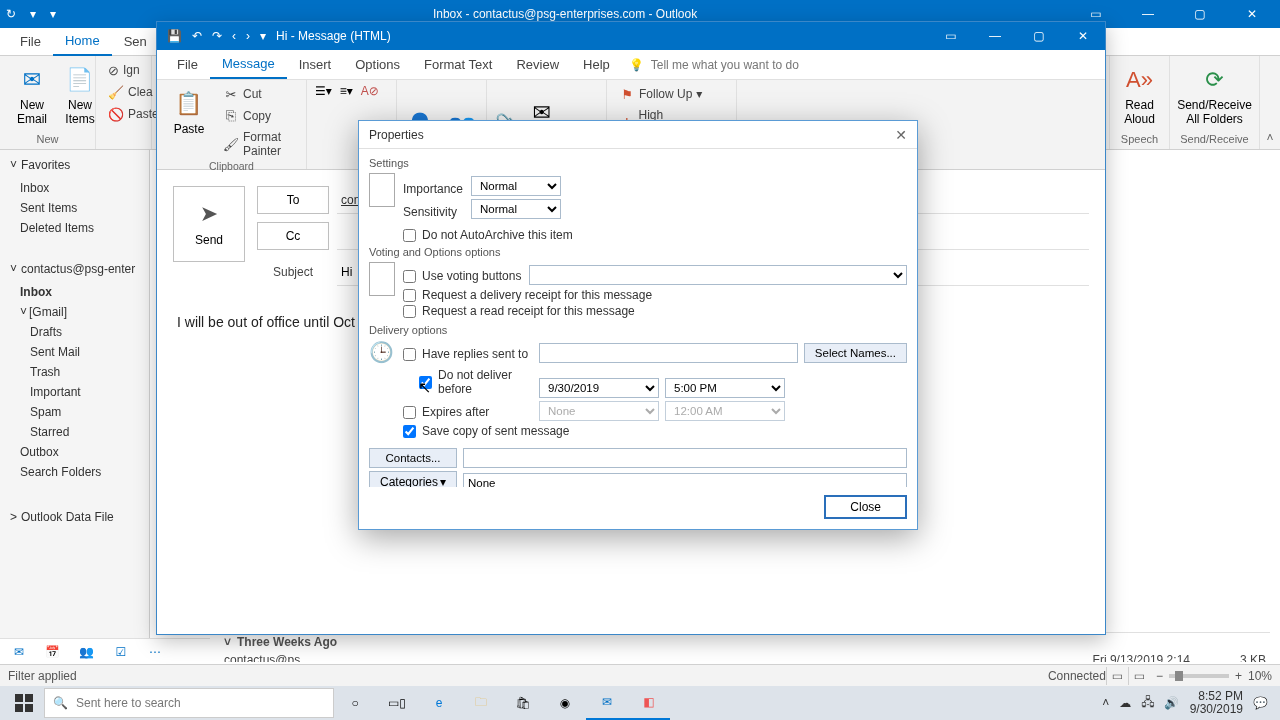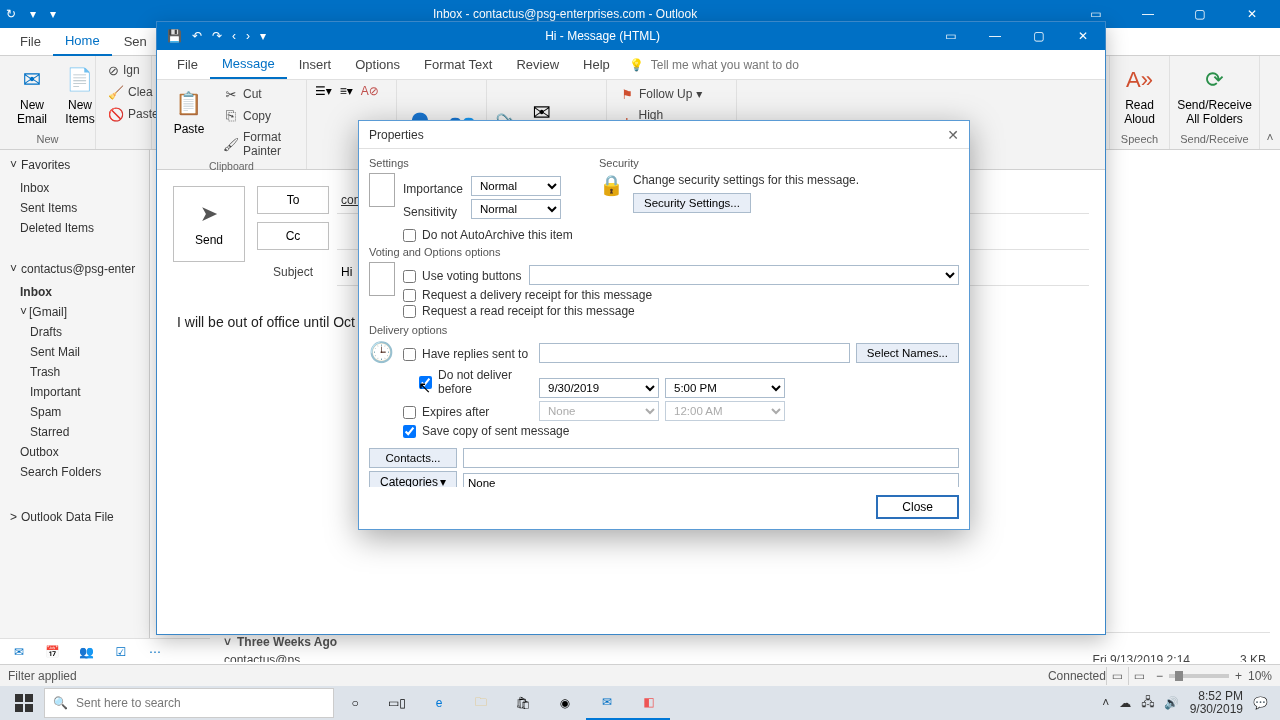--- a/index.html
+++ b/index.html
@@ -29,21 +29,21 @@
 .folder-pane { width: 150px; border-right: 1px solid #d0d0d0; background: #f5f5f5; overflow: hidden; font-size: 12px; }
 .folder-pane .hdr { padding: 8px 10px 6px; font-size: 13px; color: #333; display: flex; align-items: center; gap: 4px; }
 .folder-pane .item { padding: 3px 10px 3px 20px; color: #333; cursor: default; }
 .folder-pane .item.sub { padding-left: 30px; }
 .folder-pane .item.bold { font-weight: 600; }
 
 
 .msg-window { position: absolute; left: 156px; top: 21px; width: 950px; height: 614px; background: #fff; border: 1px solid #3b87c8; box-shadow: 0 6px 20px rgba(0,0,0,.25); z-index: 5; }
 .msg-titlebar { height: 28px; background: #0070C5; color: #fff; display: flex; align-items: center; }
 .msg-titlebar .qat { display: flex; gap: 10px; padding: 0 10px; }
-.msg-titlebar .title { flex: 1; text-align: center; }
+.msg-titlebar .title { flex: 1; text-align: left; }
 .msg-titlebar .btns { display: flex; }
 .msg-titlebar .btns div { width: 44px; height: 28px; display: flex; align-items: center; justify-content: center; cursor: pointer; }
 
 .msg-tabs { height: 30px; display: flex; align-items: center; padding-left: 8px; border-bottom: 1px solid #e0e0e0; }
 .msg-tabs .tab { padding: 6px 12px; font-size: 13px; color: #444; cursor: pointer; }
 .msg-tabs .tab.active { color: #0070C5; border-bottom: 2px solid #0070C5; }
 .msg-tabs .tell { color: #777; font-size: 12px; padding-left: 8px; display:flex; align-items:center; gap:6px; flex:1;}
 
 .msg-ribbon { height: 90px; background: #f3f3f3; border-bottom: 1px solid #d0d0d0; display: flex; }
 .group { border-right: 1px solid #e0e0e0; padding: 4px 8px 2px; display: flex; flex-direction: column; }
@@ -60,21 +60,21 @@
 .send-btn .arrow { font-size: 22px; color: #555; }
 .fields { flex: 1; }
 .field-row { display: flex; align-items: center; margin-bottom: 8px; }
 .field-row .lbl { width: 72px; height: 28px; border: 1px solid #c0c0c0; display: flex; align-items: center; justify-content: center; margin-right: 8px; cursor: pointer; font-size: 12px; }
 .field-row .val { flex: 1; height: 28px; border-bottom: 1px solid #e0e0e0; display: flex; align-items: center; font-size: 12px; padding-left: 4px; }
 .field-row .sub-lbl { width: 72px; text-align: center; font-size: 12px; color: #444; margin-right: 8px; display:flex; align-items:center; justify-content:center; height:24px;}
 .recipient { text-decoration: underline; color: #333; cursor:pointer;}
 .body-text { padding: 4px 20px; font-size: 14px; color: #222; }
 
 
-.properties { position: absolute; left: 358px; top: 120px; width: 612px; height: 410px; background: #fff; border: 1px solid #5a9bd5; box-shadow: 0 8px 30px rgba(0,0,0,.35); z-index: 20; display:flex; flex-direction:column;}
+.properties { position: absolute; left: 358px; top: 120px; width: 560px; height: 410px; background: #fff; border: 1px solid #5a9bd5; box-shadow: 0 8px 30px rgba(0,0,0,.35); z-index: 20; display:flex; flex-direction:column;}
 .properties .dlg-title { height: 28px; border-bottom: 1px solid #e0e0e0; display: flex; align-items: center; padding: 0 10px; font-size: 12.5px; color: #333; }
 .properties .dlg-title .x { margin-left: auto; cursor: pointer; font-size: 14px; color: #666; }
 .properties .dlg-body { flex:1; padding: 8px 10px; color: #333; overflow:hidden;}
 .fieldset-label { font-size: 11px; color: #555; }
 .properties .row { display: flex; align-items: flex-end; gap: 6px; margin: 3px 0; font-size: 12px; }
 .properties select, .properties .combo { height: 20px; border: 1px solid #abc; background: #fff; font-size: 11.5px; padding: 0 4px; }
 .properties input[type=text]{ height:20px; border:1px solid #abc; font-size:11.5px; padding:0 4px;}
 .properties .btn { border: 1px solid #abc; background: #e8eef7; padding: 3px 10px; font-size: 11.5px; cursor: pointer; }
 .properties .check { display: flex; align-items: center; gap: 6px; font-size: 12px; margin:2px 0;}
 .properties .check input { width: 13px; height: 13px; }
@@ -375,30 +375,20 @@
                 <span style="width:62px;">Sensitivity</span>
                 <select class="combo" style="width:90px;"><option>Normal</option></select>
               </div>
           </div>
         </div>
         <label class="check" style="margin-left:34px;">
             <input type="checkbox" style="">
             <span>Do not AutoArchive this item</span>
           </label>
       </div>
-      <div style="flex:1;">
-        <div class="fieldset-label">Security</div>
-        <div style="display:flex; gap:8px; padding:4px 0; align-items:flex-start;">
-          <div style="width:26px;height:26px;font-size:20px;color:#888;">🔒</div>
-          <div style="flex:1;">
-            <div style="font-size:12px;">Change security settings for this message.</div>
-            <button class="btn" style="margin-top:6px;">Security Settings...</button>
-          </div>
-        </div>
-      </div>
     </div>
 
     <div class="fieldset-label" style="margin-top:2px;">Voting and Options options</div>
     <div style="display:flex; gap:8px; padding:4px 0;">
       <div style="width:26px;height:34px;border:1px solid #aaa;"></div>
       <div style="flex:1;">
         <div class="row">
           <label class="check" style="width:120px;">
               <input type="checkbox" style="">
               <span>Use voting buttons</span>

